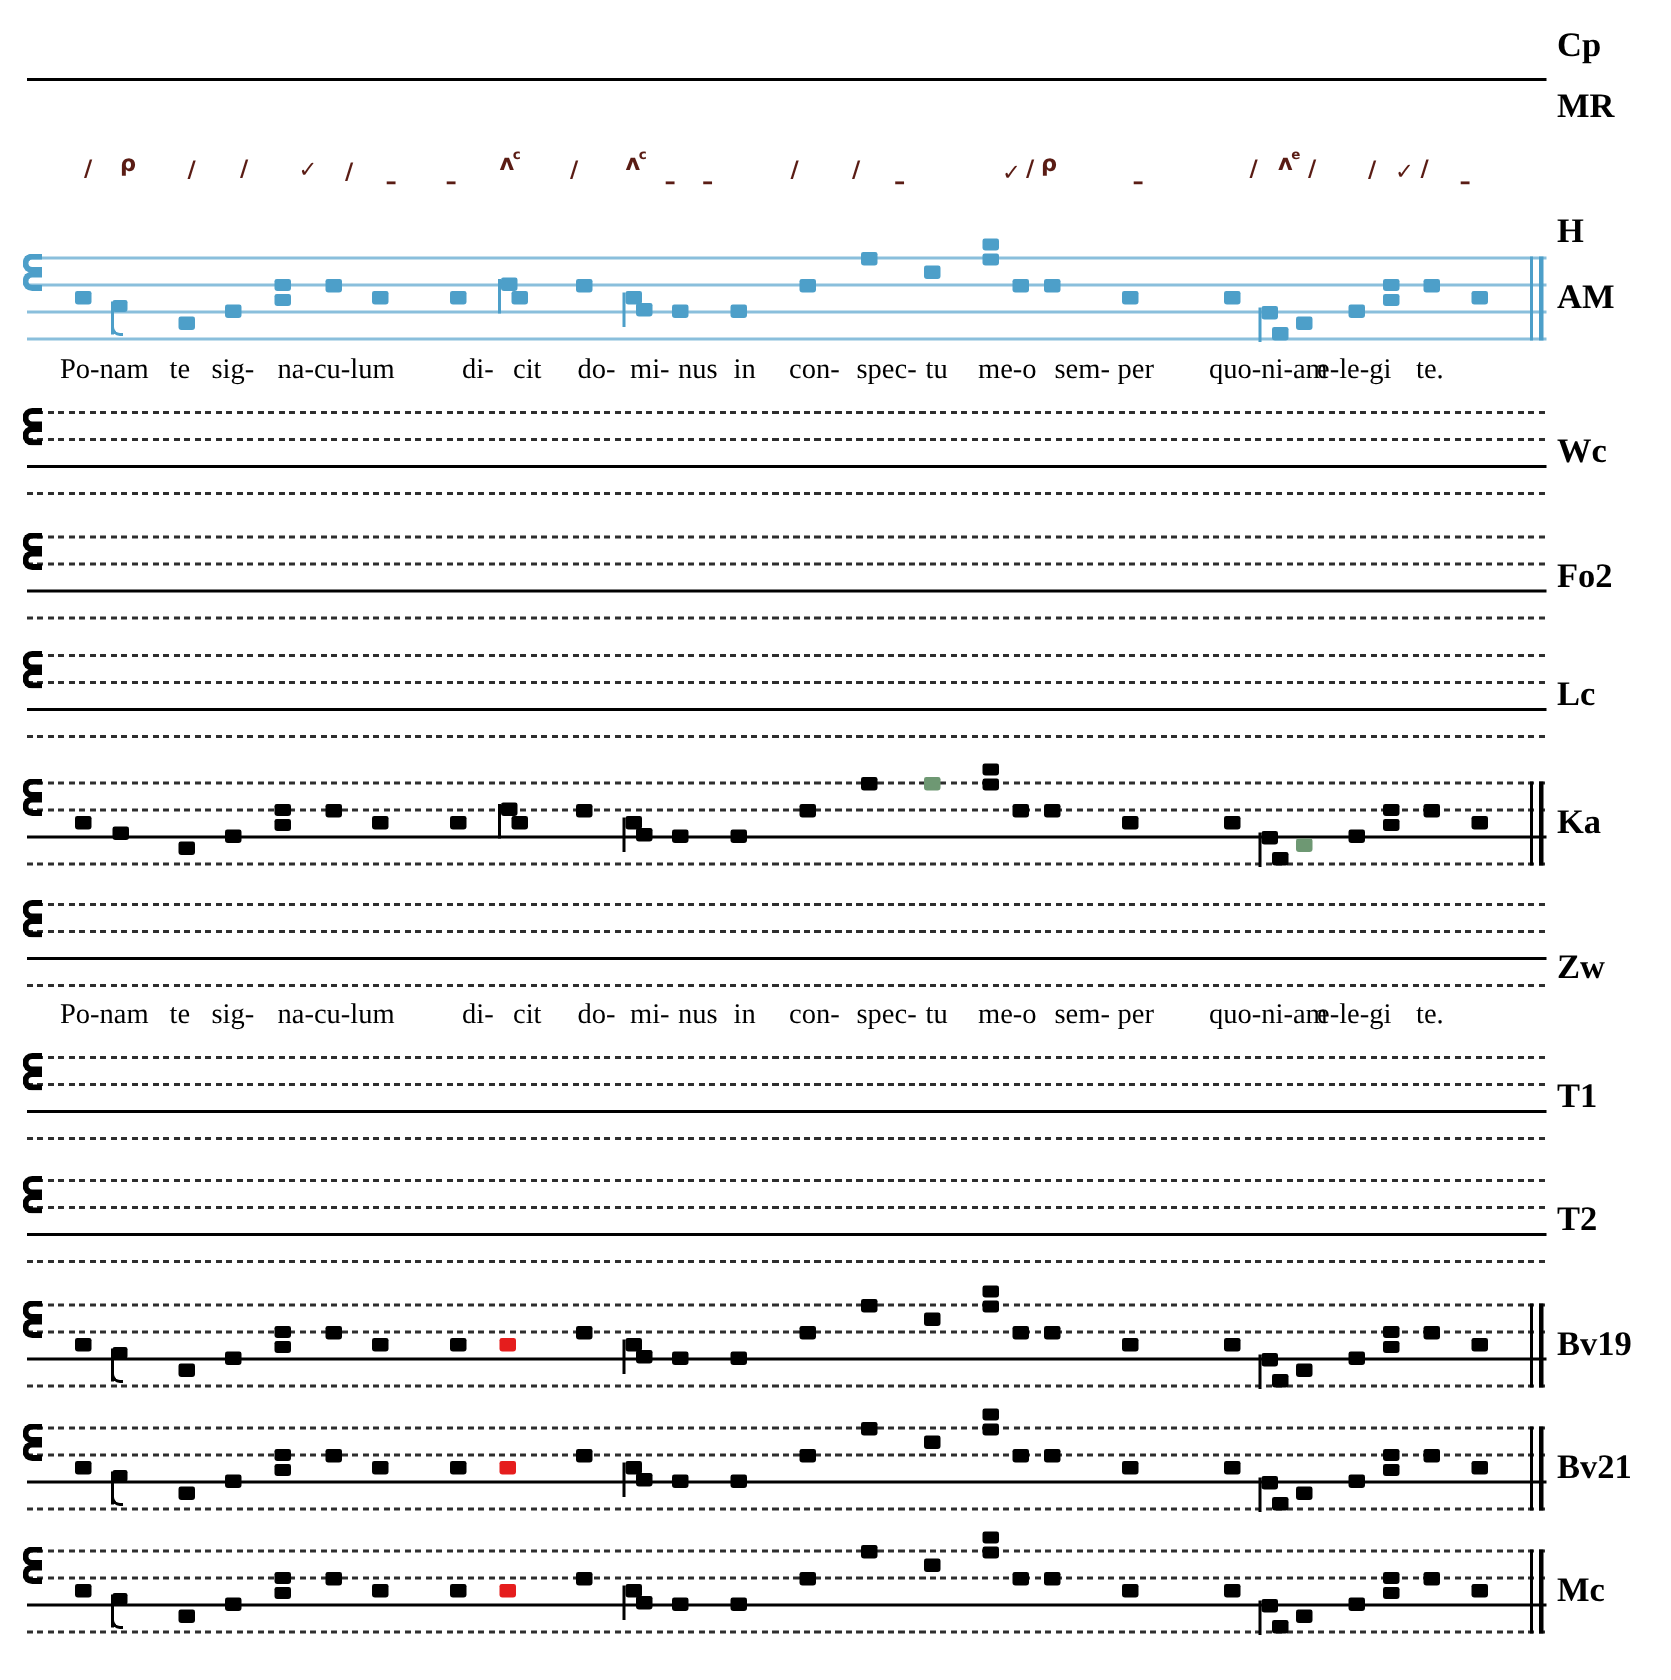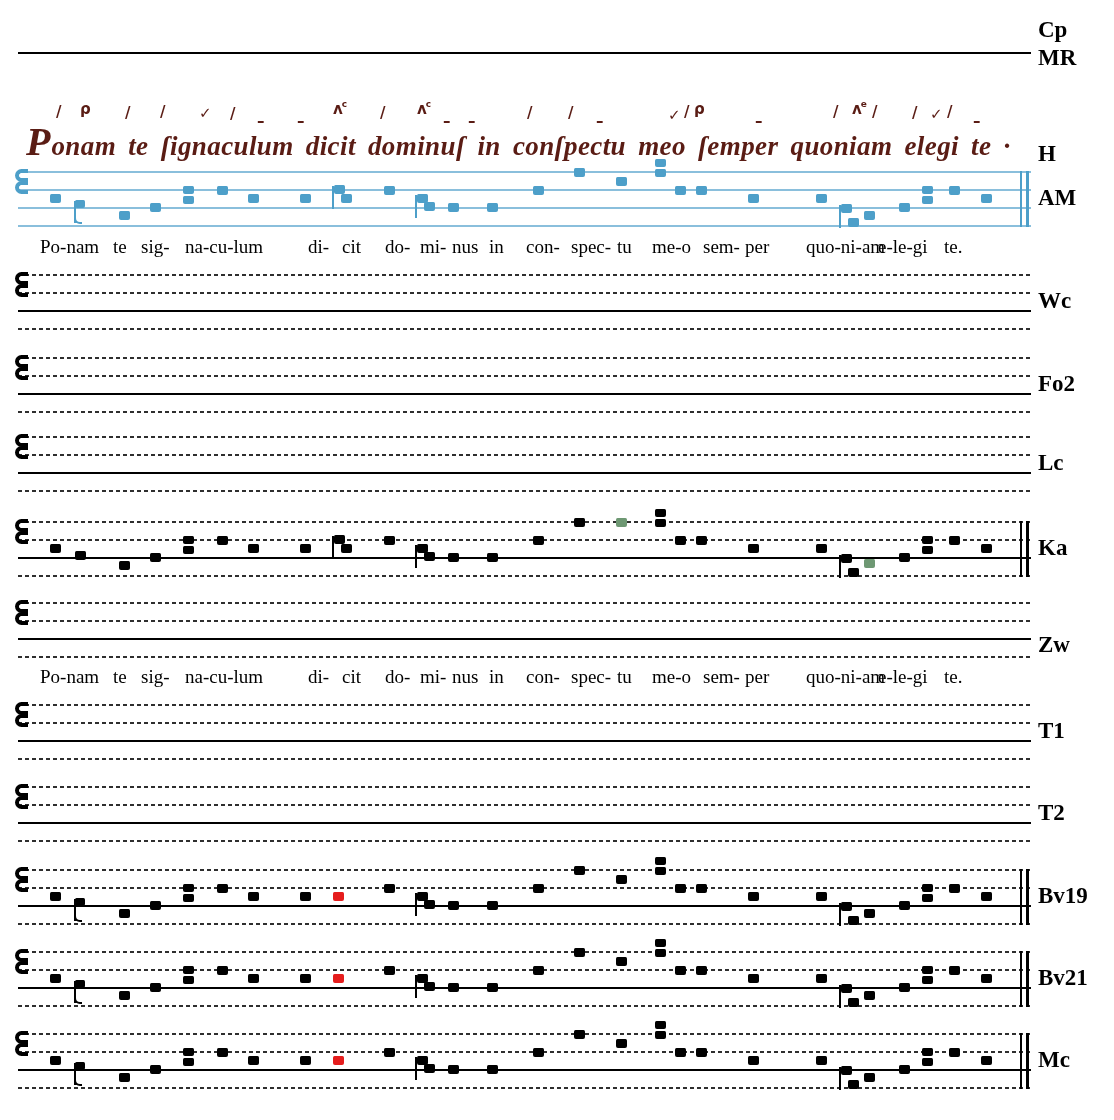--- a/index.html
+++ b/index.html
@@ -26,23 +26,20 @@
               border-radius:8px 0 0 8px;}
   .clef .lobe+.lobe{margin-top:-1px;}
   .barline{position:absolute;}
   .syl{position:absolute;font:19px "Liberation Serif",serif;color:#000;white-space:pre;}
 </style>
 </head>
 <body>
 
 <div id="canvas">
   <div class="rule" id="cp-rule" style="left: 18px; top: 52px; width: 1013px;"></div>
-  <div class="script-line">
-    <span class="script-initial">P</span><span class="script-rest">onam te ſignaculum dicit dominuſ in conſpectu meo ſemper quoniam elegi te ·</span>
-  </div>
   <div id="neume-layer">
       <div class="neume" style="left: 56px; top: 103px;">/</div>
       <div class="neume" style="left: 80px; top: 100px;">ρ</div>
       <div class="neume" style="left: 125px; top: 104px;">/</div>
       <div class="neume" style="left: 160px; top: 103px;">/</div>
       <div class="neume" style="left: 199px; top: 104px;">✓</div>
       <div class="neume" style="left: 230px; top: 105px;">/</div>
       <div class="neume" style="left: 257px; top: 112px;">–</div>
       <div class="neume" style="left: 297px; top: 112px;">–</div>
       <div class="neume" style="left: 333px; top: 99px;">ʌ<span class="sup">c</span></div>
@@ -364,21 +361,21 @@
         <div class="note" style="left: 922px; top: 1048px; background: rgb(0, 0, 0); height: 8px;"></div>
         <div class="note" style="left: 922px; top: 1058px; background: rgb(0, 0, 0); height: 8px;"></div>
         <div class="note" style="left: 949px; top: 1048px; background: rgb(0, 0, 0);"></div>
         <div class="note" style="left: 981px; top: 1056px; background: rgb(0, 0, 0);"></div>
         <div class="barline" style="left: 1020px; top: 1033px; width: 1.6px; height: 56px; background: rgb(0, 0, 0);"></div>
         <div class="barline" style="left: 1026px; top: 1033px; width: 3px; height: 56px; background: rgb(0, 0, 0);"></div>
       </div>
     </div>
   <div id="label-layer">
       <div class="lbl" style="top: 17px;">Cp</div>
-      <div class="lbl" style="top: 45px;">MR</div>
+      <div class="lbl" style="top: 58px;">MR</div>
       <div class="lbl" style="top: 141px;">H</div>
       <div class="lbl" style="top: 185px;">AM</div>
       <div class="lbl" style="top: 288px;">Wc</div>
       <div class="lbl" style="top: 371px;">Fo2</div>
       <div class="lbl" style="top: 450px;">Lc</div>
       <div class="lbl" style="top: 535px;">Ka</div>
       <div class="lbl" style="top: 632px;">Zw</div>
       <div class="lbl" style="top: 718px;">T1</div>
       <div class="lbl" style="top: 800px;">T2</div>
       <div class="lbl" style="top: 883px;">Bv19</div>

